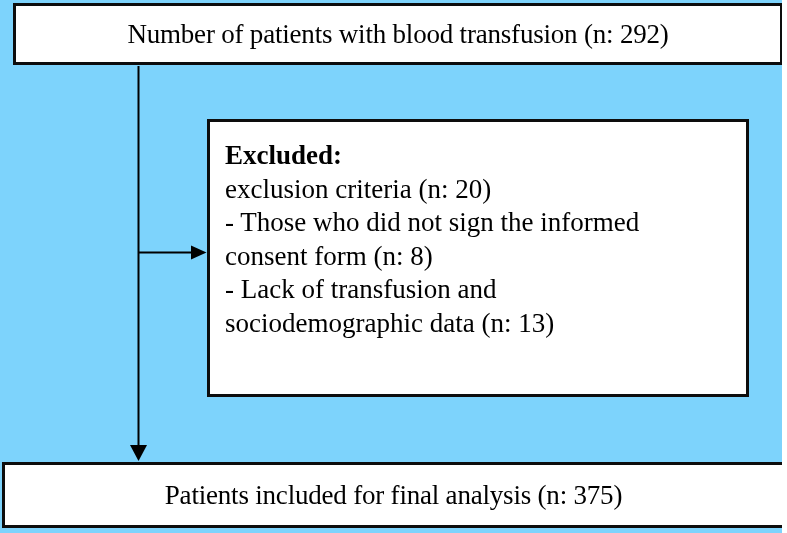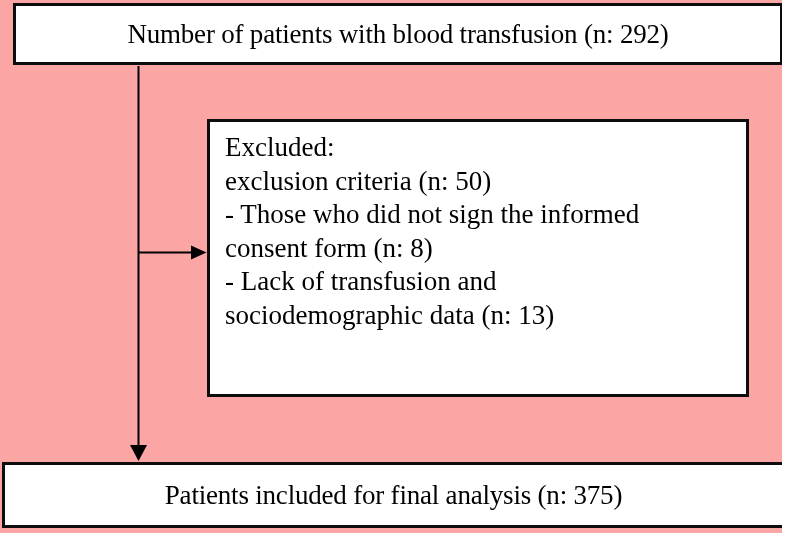--- a/index.html
+++ b/index.html
@@ -4,21 +4,21 @@
 <style>
   html, body {
     margin: 0;
     padding: 0;
     background: #ffffff;
   }
   .canvas {
     position: relative;
     width: 782px;
     height: 533px;
-    background: #fca5a5;
+    background: #7dd3fc;
     overflow: hidden;
     font-family: "Liberation Serif", "DejaVu Serif", serif;
     color: #000000;
   }
   .box {
     position: absolute;
     background: #ffffff;
     border: 3px solid #0d0d0d;
     box-sizing: border-box;
   }
@@ -51,21 +51,22 @@
     font-size: 27px;
     white-space: nowrap;
     letter-spacing: -0.2px;
   }
   .excl-line {
     font-size: 27px;
     line-height: 33.5px;
     white-space: nowrap;
   }
   .excl-title {
-    font-weight: normal;
+    font-weight: bold;
+    margin-top: 8px;
   }
   svg.connectors {
     position: absolute;
     left: 0;
     top: 0;
     pointer-events: none;
   }
 </style>
 </head>
 <body>
@@ -82,21 +83,21 @@
       <polygon points="206.5,252.5 191,245.5 191,259.5" fill="#000000"></polygon>
     </g>
   </svg>
 
   <div class="box box-top">
     <span class="center-label">Number of patients with blood transfusion (n: 292)</span>
   </div>
 
   <div class="box box-excluded">
     <div class="excl-line excl-title">Excluded:</div>
-    <div class="excl-line">exclusion criteria (n: 50)</div>
+    <div class="excl-line">exclusion criteria (n: 20)</div>
     <div class="excl-line">- Those who did not sign the informed</div>
     <div class="excl-line">consent form (n: 8)</div>
     <div class="excl-line">- Lack of transfusion and</div>
     <div class="excl-line">sociodemographic data (n: 13)</div>
   </div>
 
   <div class="box box-bottom">
     <span class="center-label">Patients included for final analysis (n: 375)</span>
   </div>
 

